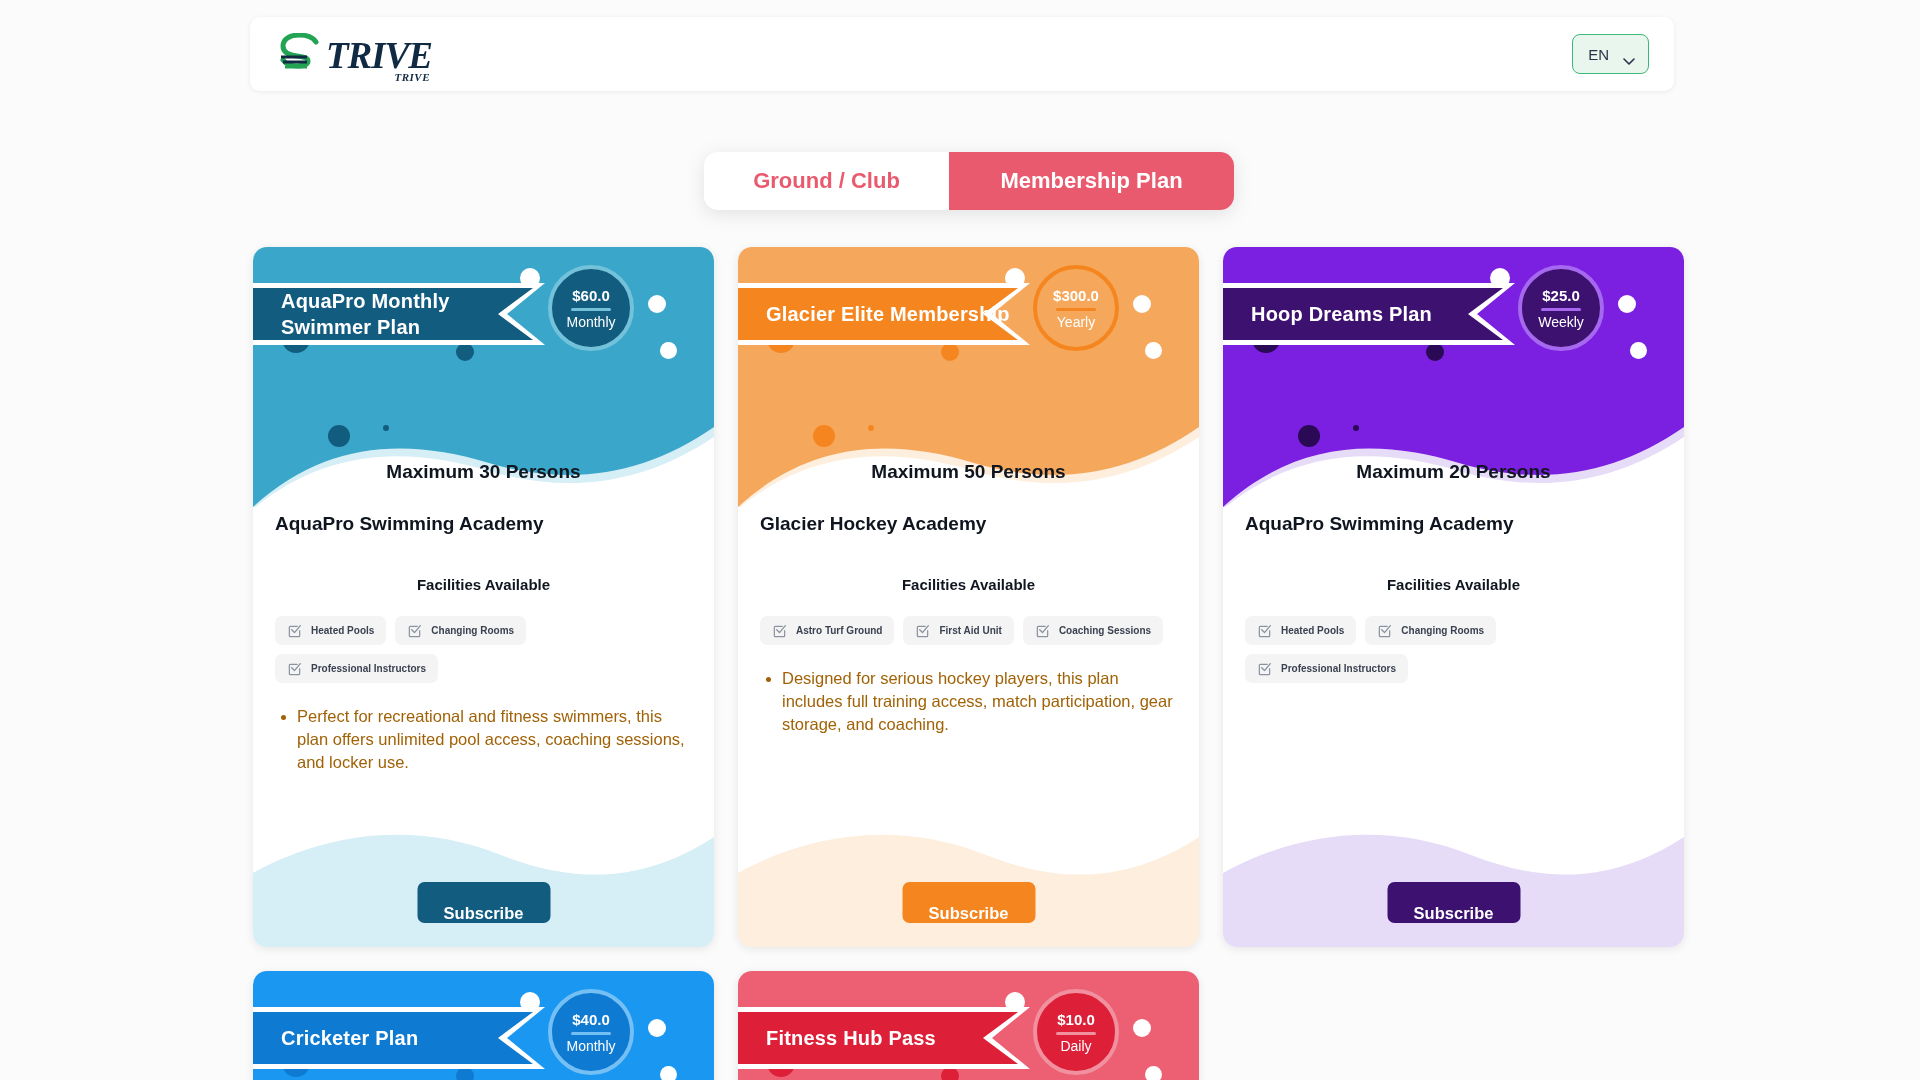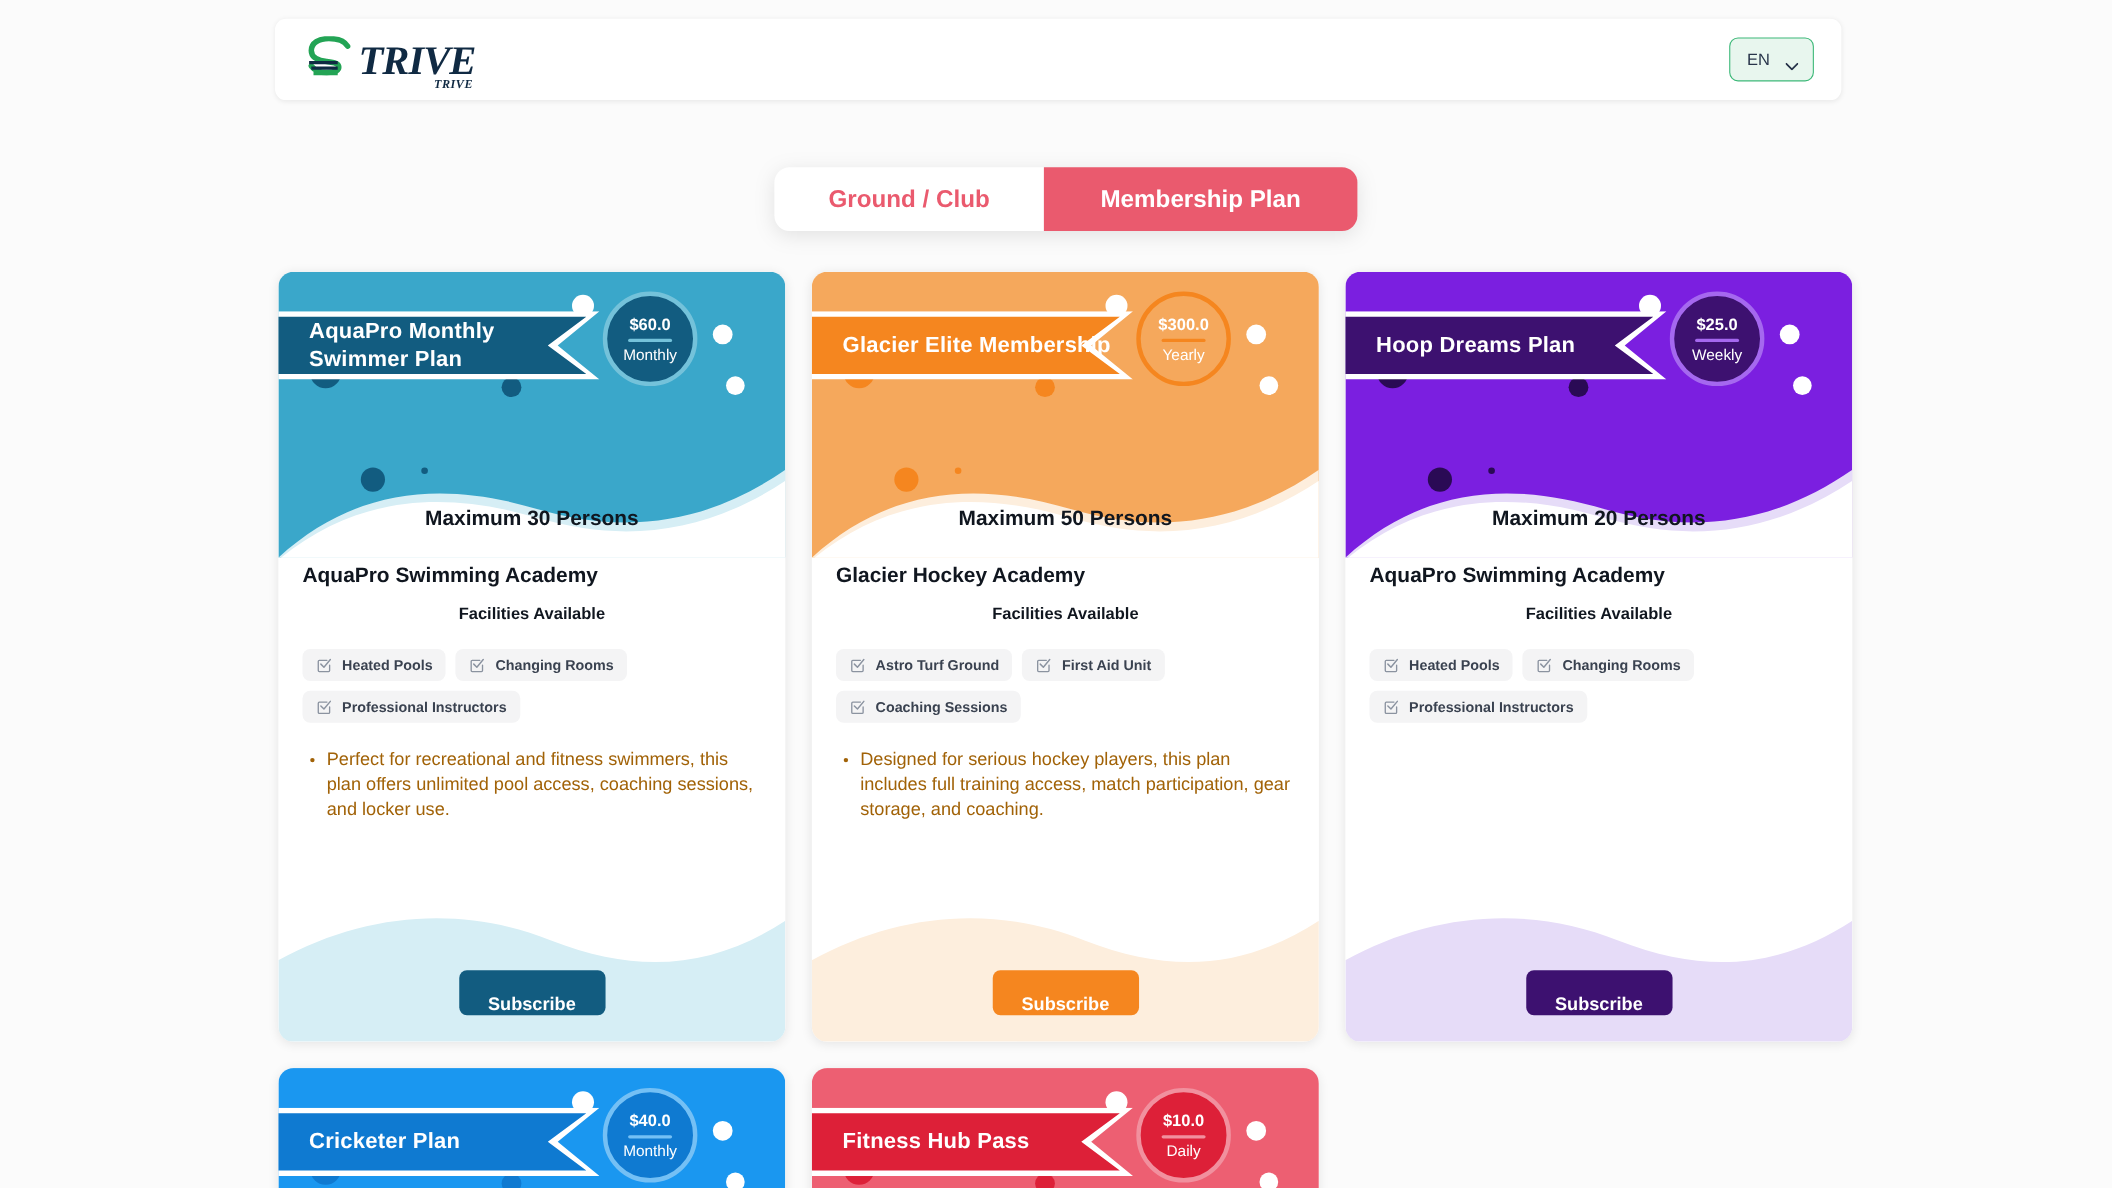--- a/index.html
+++ b/index.html
@@ -144,31 +144,31 @@
   .cap {
     text-align: center; font-size: 19px; font-weight: 700;
     color: #10161f; margin-top: 14px;
   }
   .academy {
     text-align: left; font-size: 19px; font-weight: 700;
     color: #10161f; margin-top: 30px;
   }
   .fac-title {
     text-align: center; font-size: 15px; font-weight: 700;
-    color: #10161f; margin-top: 15px;
+    color: #10161f; margin-top: 41px;
   }
   .chips {
     display: flex; flex-wrap: wrap; gap: 9px 9px;
     margin-top: 23px;
   }
   .chip {
     display: flex; align-items: center; gap: 9px;
     background: #f4f4f5; border-radius: 7px;
     padding: 7px 12px;
-    font-size: 13px; font-weight: 700; color: #3a4250;
+    font-size: 10px; font-weight: 700; color: #3a4250;
   }
   .chk { width: 15px; height: 15px; flex: none; }
   .desc {
     margin-top: 22px; padding-left: 22px;
     font-size: 16.5px; line-height: 1.38; color: #a16207;
     list-style: disc;
   }
   .desc li::marker { font-size: 15px; }
 
   .foot-wave { position:absolute; left:0; bottom:0; width:100%; height:130px; z-index:1; }

